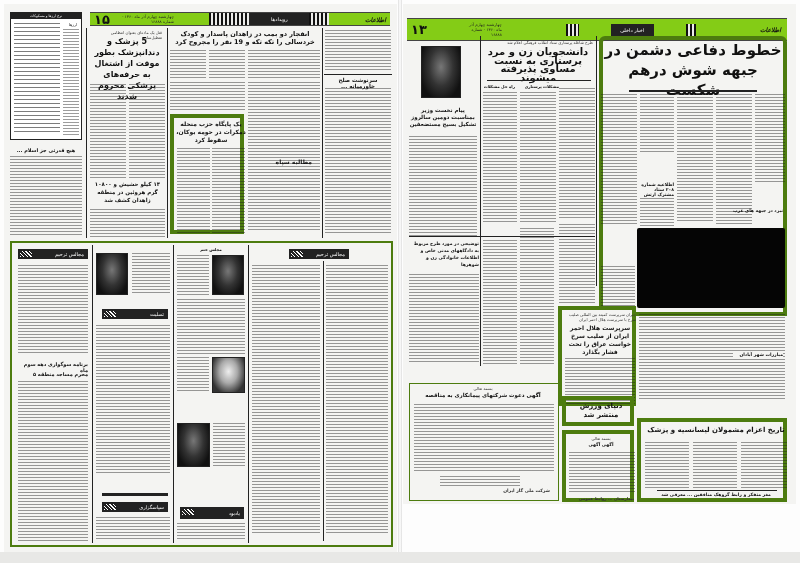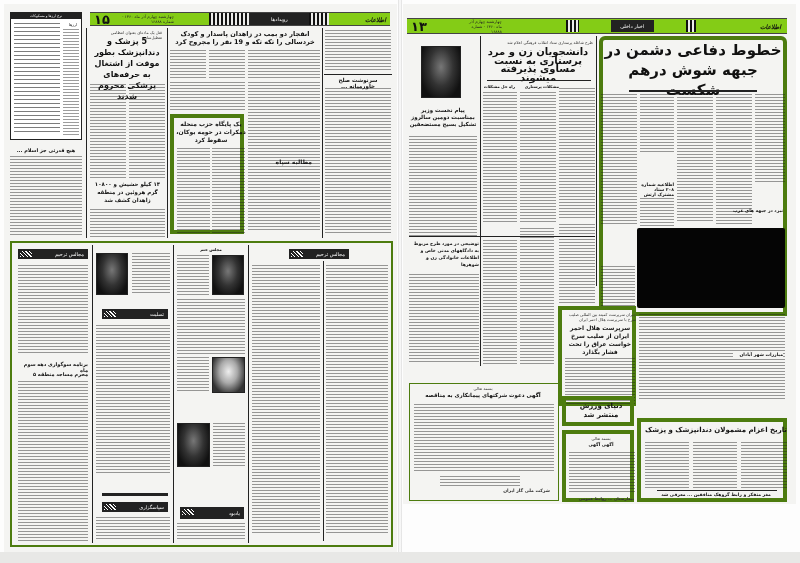--- a/index.html
+++ b/index.html
@@ -124,21 +124,21 @@
     <div class="text" style="left:240px; top:22px; width:68px; height:270px;"></div>
     <div class="rule" style="left:311px; top:18px; width:1px; height:280px;"></div>
     <div class="text" style="left:314px; top:22px; width:62px; height:270px;"></div>
   </div>
 </div>
 
 <div class="abs" style="left:398px; top:0; width:4px; height:563px; background:linear-gradient(90deg,#ddd,#fff,#ddd);"></div>
 
 <div class="page" style="left:403px; top:4px; width:393px; height:500px;">
 
-  <div class="hdr" style="left:4px; top:14px; width:380px; height:16px;gap:32px;">
+  <div class="hdr" style="left:4px; top:14px; width:380px; height:23px;gap:32px;">
     <span class="pgnum">۱۳</span>
     <span class="dateline" style="width:60px;">چهارشنبه چهارم آذر ماه ۱۳۶۰ - شماره ۱۶۸۸۸</span>
     <span style="flex:1"></span>
     <span class="barcode" style="width:20px;"></span>
     <span class="section" style="width:66px;">اخبار داخلی</span>
     <span class="barcode" style="width:16px;"></span>
     <span style="flex:1"></span>
     <span class="logo" style="margin-right:6px;">اطلاعات</span>
   </div>
 
@@ -201,21 +201,21 @@
   </div>
 
   <div class="box" style="left:159px; top:426px; width:72px; height:72px;">
     <div class="abs kicker" style="left:0; top:2px; width:70px; text-align:center;">بسمه تعالی</div>
     <div class="abs headline" style="left:0; top:8px; width:70px; font-size:4.5px;">آگهی آگهی</div>
     <div class="text" style="left:3px; top:18px; width:66px; height:40px;"></div>
     <div class="abs kicker" style="left:0; top:62px; width:68px; font-weight:bold;">بیمارستان ... روابط عمومی</div>
   </div>
 
   <div class="box" style="left:234px; top:414px; width:150px; height:84px;">
-    <div class="abs headline" style="left:2px; top:4px; width:146px; font-size:7px;">تاریخ اعزام مشمولان دندانپزشک و پزشک</div>
+    <div class="abs headline" style="left:2px; top:4px; width:146px; font-size:7px;">تاریخ اعزام مشمولان لیسانسیه و پزشک</div>
     <div class="text" style="left:4px; top:20px; width:44px; height:46px;"></div>
     <div class="text" style="left:52px; top:20px; width:44px; height:46px;"></div>
     <div class="text" style="left:100px; top:20px; width:46px; height:46px;"></div>
     <div class="rule" style="left:16px; top:68px; width:120px; height:1px;"></div>
     <div class="abs headline" style="left:4px; top:70px; width:142px; font-size:4.5px;">مغز متفکر و رابط گروهک منافقین ... معرفی شد</div>
   </div>
 </div>
 
 <div class="abs" style="left:0; top:552px; width:800px; height:11px; background:#e8e8e6;"></div>
 

